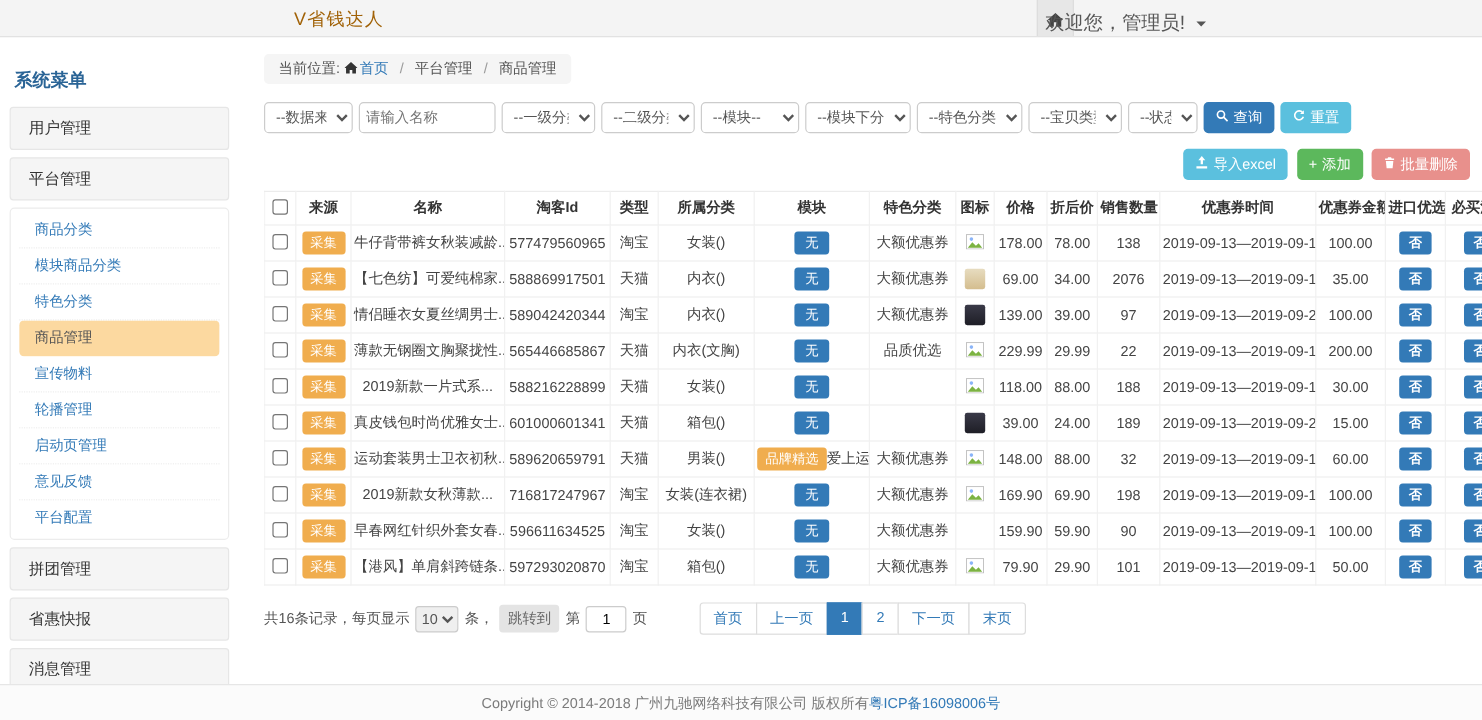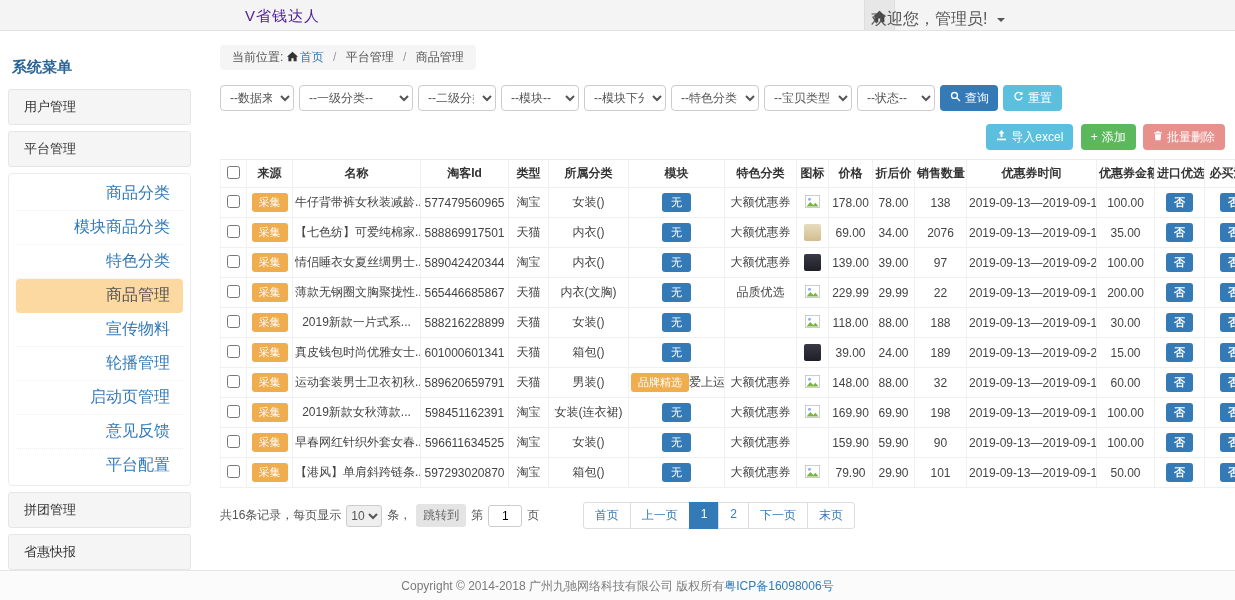--- a/index.html
+++ b/index.html
@@ -3,35 +3,35 @@
 <meta charset="utf-8">
 <style>
   * { margin:0; padding:0; box-sizing:border-box; }
   html,body { width:1235px; height:600px; }
   body {
     position:relative; overflow:hidden; background:#fff;
     font-family:"Liberation Sans","DejaVu Sans",sans-serif; color:#555; font-size:12px;
   }
   
   .topbar { position:absolute; top:0; left:0; right:0; height:31px; background:#f4f4f4; border-bottom:1px solid #e2e2e2; }
-  .app-title { position:absolute; left:245px; top:7px; font-size:15px; color:#4c1d95; letter-spacing:1px; }
+  .app-title { position:absolute; left:245px; top:7px; font-size:15px; color:#a16207; letter-spacing:1px; }
   .home-box { position:absolute; right:340px; top:0; width:31px; height:30px; background:#e7e7e7;
               border-left:1px solid #ddd; border-right:1px solid #ddd; text-align:center; line-height:32px; cursor:pointer; }
   .home-box svg { vertical-align:middle; }
   .welcome { position:absolute; right:230px; top:9px; font-size:16px; color:#555; cursor:pointer; white-space:nowrap; }
   .caret { display:inline-block; width:0; height:0; margin-left:5px; vertical-align:middle;
            border-left:4px solid transparent; border-right:4px solid transparent; border-top:4px solid #555; }
   
   .sidebar { position:absolute; top:50px; left:8px; width:183px; z-index:1; }
   .sb-title { font-size:15px; font-weight:bold; color:#2a6496; padding:8px 4px 12px 4px; }
   .sb-panel { background:#f5f5f5; border:1px solid #e6e6e6; border-radius:3px; padding:8px 15px;
               font-size:13px; color:#333; margin-bottom:6px; cursor:pointer; }
   .submenu { list-style:none; background:#fff; border:1px solid #ececec; border-radius:4px;
              padding:3px 7px; margin-bottom:6px; }
-  .submenu li { padding:6px 13px; font-size:16px; color:#337ab7; border-bottom:1px dotted #eee; cursor:pointer; white-space:nowrap;text-align:right; }
+  .submenu li { padding:6px 13px; font-size:12px; color:#337ab7; border-bottom:1px dotted #eee; cursor:pointer; white-space:nowrap; }
   .submenu li:last-child { border-bottom:none; }
   .submenu li.active { background:#fcd9a0; border-radius:4px; color:#555; border-bottom-color:transparent; }
   
   .content { position:absolute; top:45px; left:220px; width:1005px; }
   .breadcrumb { display:inline-block; background:#f5f5f5; border-radius:4px; padding:4px 12px; font-size:12px; color:#555; }
   .breadcrumb .home-link { color:#337ab7; text-decoration:none; cursor:pointer; }
   .breadcrumb .sep { color:#9a9a9a; margin:0 6px; }
   .breadcrumb svg { vertical-align:-1px; margin-right:2px; }
   
   .filters { display:flex; align-items:center; gap:5px; margin-top:15px; }
@@ -136,20 +136,21 @@
         </svg></span><a class="home-link">首页</a>
     <span class="sep">/</span>
     <span>平台管理</span>
     <span class="sep">/</span>
     <span>商品管理</span>
   </div>
 
   <div class="filters" id="filters">
 
   <select><option>--数据来源--</option></select>
+      <input type="text" placeholder="请输入名称" style="">
       <select><option>--一级分类--</option></select>
       <select><option>--二级分类--</option></select>
       <select><option>--模块--</option></select>
       <select><option>--模块下分类--</option></select>
       <select><option>--特色分类--</option></select>
       <select><option>--宝贝类型--</option></select>
       <select><option>--状态--</option></select>
       <button class="btn btn-primary">
         <span><svg width="11" height="11" viewBox="0 0 16 16">
             <circle cx="6.5" cy="6.5" r="4.3" fill="none" stroke="#fff" stroke-width="2"></circle>
@@ -347,21 +348,21 @@
           <td>32</td>
           <td>2019-09-13—2019-09-15</td>
           <td>60.00</td>
           <td><span class="pill">否</span></td>
           <td><span class="pill">否</span></td>
         </tr>
         <tr>
           <td><input type="checkbox" style=""></td>
           <td><span class="badge orange">采集</span></td>
           <td>2019新款女秋薄款...</td>
-          <td>598451162391</td>
+          <td>716817247967</td>
           <td>淘宝</td>
           <td>女装(连衣裙)</td>
           <td><span class="badge blue">无</span></td>
           <td>大额优惠券</td>
           <td><span><svg width="15" height="13" viewBox="0 0 20 17">
                 <rect x="0.5" y="0.5" width="19" height="16" fill="#fff" stroke="#bdbdbd"></rect>
                 <circle cx="6" cy="5.5" r="2" fill="#8ab4f8"></circle>
                 <path d="M2 15l5-6 4 4 3-3 4 5z" fill="#7cb342"></path>
               </svg></span></td>
           <td>169.90</td>

